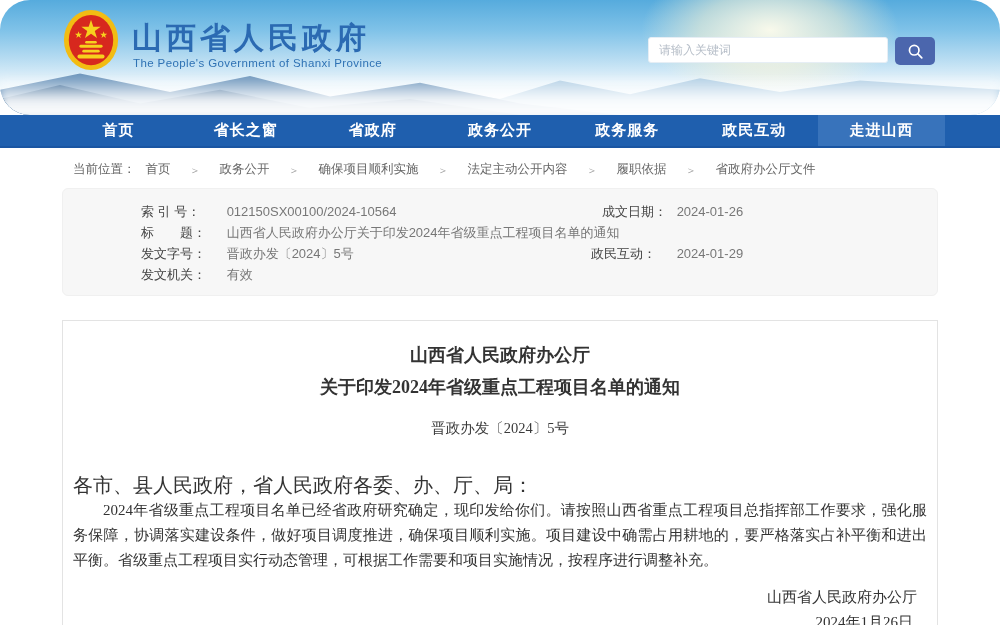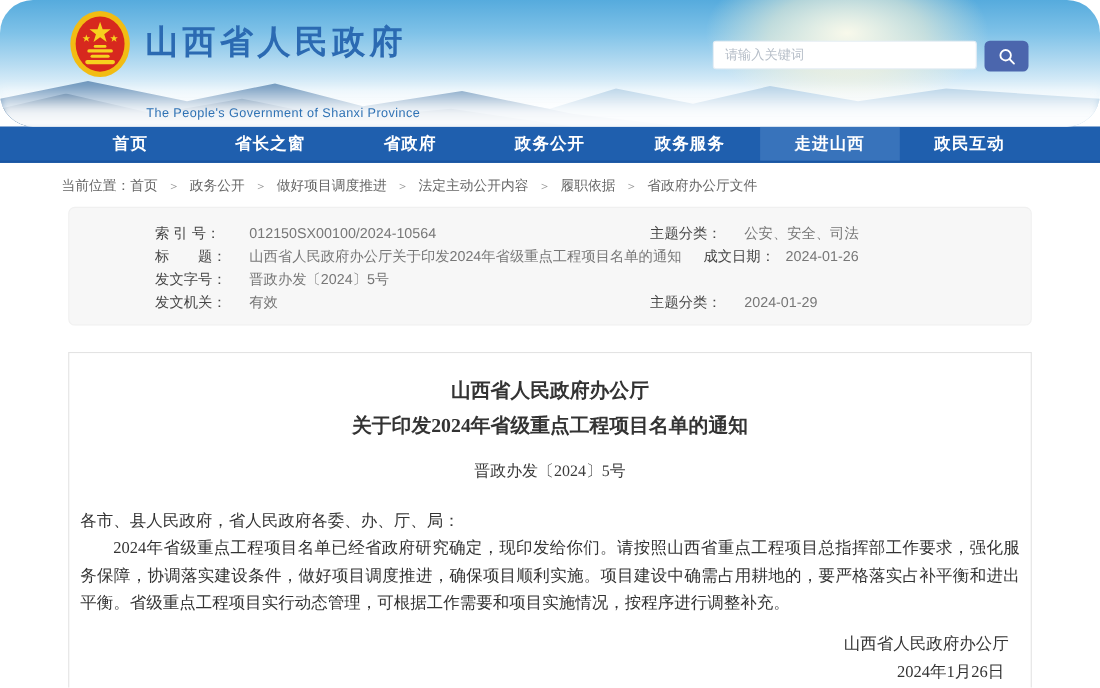--- a/index.html
+++ b/index.html
@@ -17,58 +17,58 @@
   .ridge.mid { background:#6b94bb;
     clip-path:polygon(0 100%,0 78%,8% 64%,17% 80%,25% 66%,33% 84%,42% 72%,52% 90%,62% 100%); }
   .ridge.near { background:#30608f;
     clip-path:polygon(0 100%,0 86%,6% 74%,14% 90%,22% 78%,31% 94%,41% 86%,52% 100%); }
   .fog { position:absolute; left:0; bottom:-6px; width:1000px; height:46px; filter:blur(4px);
     background:linear-gradient(180deg, rgba(255,255,255,0) 0%, rgba(255,255,255,.92) 55%, #ffffff 100%); }
 
   .emblem { position:absolute; left:62px; top:8px; width:58px; height:66px; }
   .site-title { position:absolute; left:132px; top:18px; font-size:30px; font-weight:bold;
     color:#2b6ab2; letter-spacing:4px; }
-  .site-subtitle { position:absolute; left:133px; top:57px; font-size:11.5px; color:#2f72b4; letter-spacing:.4px;margin-top:40px; }
+  .site-subtitle { position:absolute; left:133px; top:57px; font-size:11.5px; color:#2f72b4; letter-spacing:.4px; }
 
   .search-wrap { position:absolute; right:65px; top:37px; height:28px; display:flex; align-items:flex-start; }
   .search-input { width:240px; height:26px; border:1px solid #e6eef5; border-radius:3px;
     background:#fff; padding:0 10px; font-size:12px; color:#333; outline:none; }
   .search-input::placeholder { color:#b6bec8; }
   .search-btn { width:40px; height:28px; margin-left:7px; border:none; border-radius:5px;
     background:#4b66ad; display:flex; align-items:center; justify-content:center; cursor:pointer; }
 
   
   .nav { width:1000px; height:33px; background:#1f5fae; border-bottom:2px solid #1a55a2;
     display:flex; padding:0 55px; }
   .nav-item { flex:1; display:flex; align-items:center; justify-content:center;
     color:#ffffff; font-size:15px; font-weight:bold; letter-spacing:1px; cursor:pointer; }
   .nav-item.active { background:#3873bb; }
 
   
-  .breadcrumb { margin:13px 60px 0 56px; font-size:12.5px; color:#666;
-    display:flex; align-items:center; white-space:nowrap; }
+  .breadcrumb { margin:13px 60px 0 73px; font-size:12.5px; color:#666;
+    display:flex; align-items:flex-end; white-space:nowrap;gap:10px; }
   .crumb { color:#666; cursor:pointer; }
   .crumb-sep { margin:0 9px; color:#999; font-size:11px; }
 
   
   .meta-panel { position:relative; width:876px; height:108px; margin:10px auto 0;
     background:#f7f7f7; border:1px solid #f0f0f0; border-radius:6px; font-size:13px; }
   .meta-col-left  { position:absolute; left:78px;  top:12px; }
   .meta-col-right { position:absolute; left:528px; top:12px; }
   .meta-row { height:21px; line-height:21px; white-space:nowrap; }
   .meta-row.gap { height:42px;text-align:right; }
   .meta-label { color:#454545; display:inline-block; min-width:76px; }
   .meta-value { color:#777; margin-left:6px; }
 
   
   .doc-panel { width:876px; margin:24px auto 0; border:1px solid #e3e3e3; background:#fff;
     min-height:300px; padding:18px 10px 30px; font-family:"Liberation Serif", serif; color:#333; }
   .doc-title { text-align:center; font-size:18px; font-weight:bold; line-height:32px; color:#333; }
   .doc-number { text-align:center; font-size:14.5px; margin-top:16px; color:#3a3a3a; }
-  .doc-salutation { margin-top:24px; font-size:15px; line-height:25px; }
+  .doc-salutation { margin-top:35px; font-size:20px; line-height:25px; }
   .doc-paragraph { font-size:15px; line-height:25px; text-indent:2em; text-align:justify; }
   .doc-signer { text-align:right; font-size:15px; line-height:25px; margin-top:12px; padding-right:10px; }
   .doc-date { text-align:right; font-size:15px; line-height:25px; padding-right:14px; }
 </style>
 </head>
 <body>
 
 <div class="banner">
   <div class="sun"></div>
   <div class="ridge far"></div>
@@ -101,31 +101,31 @@
     </button>
   </div>
 </div>
 
 <div class="nav">
   <div class="nav-item">首页</div>
   <div class="nav-item">省长之窗</div>
   <div class="nav-item">省政府</div>
   <div class="nav-item">政务公开</div>
   <div class="nav-item">政务服务</div>
+  <div class="nav-item">政民互动</div>
   <div class="nav-item active">走进山西</div>
-  <div class="nav-item">政民互动</div>
 </div>
 
 <div class="breadcrumb">
   <span>当前位置：</span>
   <span class="crumb">首页</span>
   <span class="crumb-sep">＞</span>
   <span class="crumb">政务公开</span>
   <span class="crumb-sep">＞</span>
-  <span class="crumb">做好项目调度推进</span>
+  <span class="crumb">确保项目顺利实施</span>
   <span class="crumb-sep">＞</span>
   <span class="crumb">法定主动公开内容</span>
   <span class="crumb-sep">＞</span>
   <span class="crumb">履职依据</span>
   <span class="crumb-sep">＞</span>
   <span class="crumb">省政府办公厅文件</span>
 </div>
 
 <div class="meta-panel">
   <div class="meta-col-left">
@@ -140,30 +140,26 @@
     <div class="meta-row">
       <span class="meta-label">发文字号：</span>
       <span class="meta-value">晋政办发〔2024〕5号</span>
     </div>
     <div class="meta-row">
       <span class="meta-label">发文机关：</span>
       <span class="meta-value">有效</span>
     </div>
   </div>
   <div class="meta-col-right">
-    <div class="meta-row">
-      <span class="meta-label">主题分类：</span>
-      <span class="meta-value">公安、安全、司法</span>
-    </div>
     <div class="meta-row gap">
       <span class="meta-label">成文日期：</span>
       <span class="meta-value">2024-01-26</span>
     </div>
     <div class="meta-row">
-      <span class="meta-label">主题分类：</span>
+      <span class="meta-label">政民互动：</span>
       <span class="meta-value">2024-01-29</span>
     </div>
   </div>
 </div>
 
 <div class="doc-panel">
   <div class="doc-title">山西省人民政府办公厅</div>
   <div class="doc-title">关于印发2024年省级重点工程项目名单的通知</div>
   <div class="doc-number">晋政办发〔2024〕5号</div>
   <div class="doc-salutation">各市、县人民政府，省人民政府各委、办、厅、局：</div>

